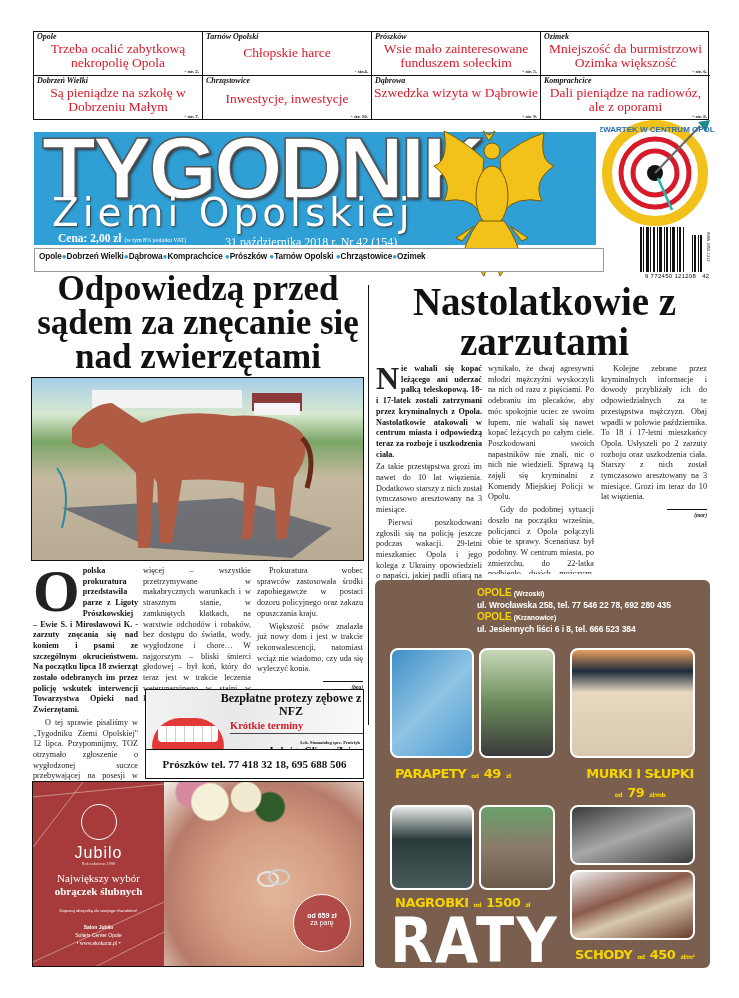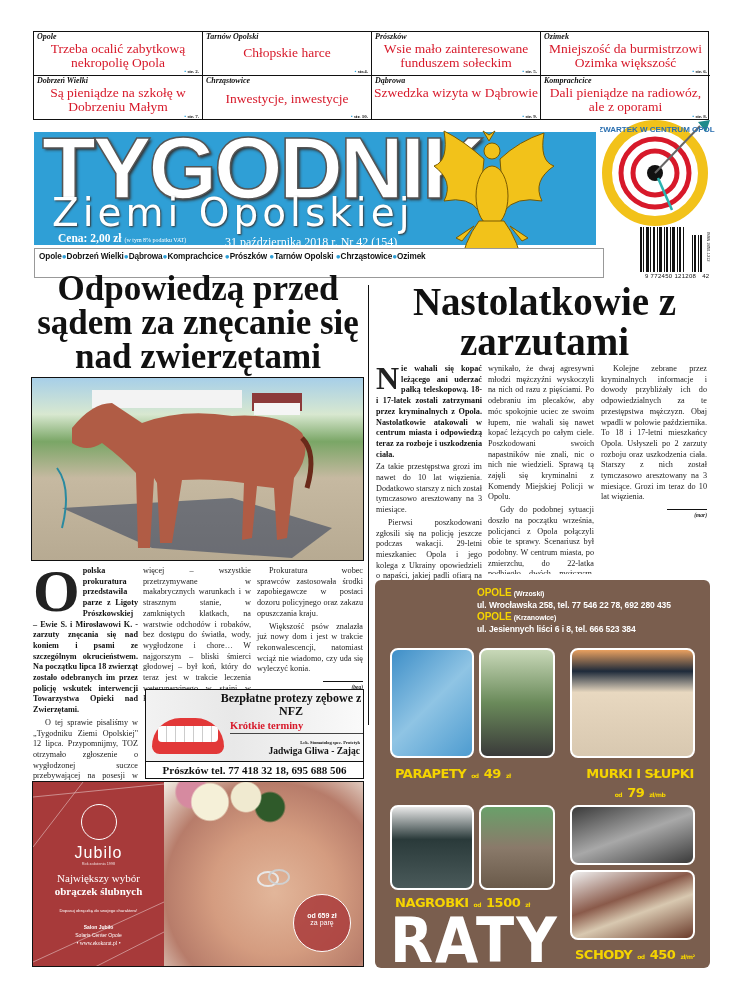--- a/index.html
+++ b/index.html
@@ -16,21 +16,21 @@
   .t-page { position: absolute; right: 3px; bottom: 1px; font-size: 5px; font-weight: bold; }
   .t-page::before { content: "▪"; color: #2aa0d8; margin-right: 1px; }
 
   
   .mast { left: 34px; top: 132px; width: 562px; height: 113px; background: #2f9fd6; }
   .mast-title { left: 42px; top: 124px; font-family: "Liberation Sans", sans-serif; font-weight: bold; font-size: 88px; letter-spacing: -3px; color: #fff; line-height: 1; text-shadow: 2px 2px 3px #333; -webkit-text-stroke: 1.5px #555; }
   .mast-sub { left: 52px; top: 190px; font-family: "DejaVu Sans", sans-serif; font-size: 39px; letter-spacing: 4px; color: #fff; text-shadow: 1px 1px 2px #333; }
   .mast-price { left: 58px; top: 232px; color: #fff; font-weight: bold; font-size: 11.5px; }
   .mast-price small { font-weight: normal; font-size: 6px; }
   .mast-date { left: 225px; top: 235px; color: #fff; font-size: 12px; }
-  .towns { left: 34px; top: 248px; width: 570px; height: 30px; border: 1px solid #999; background: #fff; font-family: "Liberation Sans", sans-serif; font-weight: bold; font-size: 8.2px; padding: 3px 4px; white-space: nowrap; letter-spacing: -0.1px; }
+  .towns { left: 34px; top: 248px; width: 570px; height: 24px; border: 1px solid #999; background: #fff; font-family: "Liberation Sans", sans-serif; font-weight: bold; font-size: 8.2px; padding: 3px 4px; white-space: nowrap; letter-spacing: -0.1px; }
   .towns .dot { color: #2f9fd6; }
   .eagle { left: 404px; top: 121px; width: 170px; height: 160px; }
   .badge { left: 600px; top: 118px; width: 115px; height: 110px; }
   .barcode { left: 640px; top: 227px; width: 65px; height: 45px; }
   .bc-num { left: 645px; top: 273px; font-family: "Liberation Sans", sans-serif; font-size: 6px; letter-spacing: 0.3px; }
   .issn { left: 706px; top: 232px; font-size: 4px; writing-mode: vertical-rl; font-family: "Liberation Sans", sans-serif; }
 
   
   .h-left { left: 33px; top: 272px; width: 330px; text-align: center; font-weight: bold; font-size: 35px; line-height: 34px; }
   .vline { left: 368px; top: 285px; width: 1px; height: 440px; background: #111; }
@@ -55,21 +55,21 @@
   .sig { font-style: italic; font-weight: bold; font-size: 5.5px; text-align: right; border-top: 1px solid #111; width: 40px; margin-left: auto; margin-top: 6px; }
 
   
   .ad-dent { left: 145px; top: 689px; width: 219px; height: 90px; border: 1.5px solid #111; background: linear-gradient(90deg,#f2f2f2,#e8e8e8 40%,#fafafa); overflow: hidden; }
   .ad-dent .teeth { position: absolute; left: 6px; top: 28px; width: 72px; height: 36px; background: #e23838; border-radius: 30px 30px 8px 8px; }
   .ad-dent .teeth::after { content: ""; position: absolute; left: 6px; top: 8px; width: 60px; height: 16px; background: repeating-linear-gradient(90deg,#fff 0 8px,#ccc 8px 9px); border-radius: 4px; }
   .ad-dent .l1 { position: absolute; left: 72px; top: 2px; width: 146px; text-align: center; font-weight: bold; font-size: 12px; line-height: 13px; }
   .ad-dent .l2 { position: absolute; left: 84px; top: 30px; width: 134px; text-align: left; padding-right: 4px; color: #d7192a; font-weight: bold; font-size: 10.5px; border-bottom: 1px solid #444; padding-bottom: 2px; }
   .ad-dent .l3 { position: absolute; left: 80px; top: 50px; width: 138px; text-align: right; padding-right: 4px; font-size: 4.5px; font-weight: bold; }
   .ad-dent .l4 { position: absolute; left: 80px; top: 56px; width: 138px; text-align: right; padding-right: 4px; font-size: 9.5px; font-weight: bold; }
-  .ad-dent .l5 { position: absolute; left: 0; bottom: 0; width: 100%; text-align: center; font-weight: bold; font-size: 11px; border-top: 1.5px solid #111; background: #fff; padding: 2px 0; }
+  .ad-dent .l5 { position: absolute; left: 0; bottom: 0; width: 100%; text-align: center; font-weight: bold; font-size: 11px; border-top: 1.5px solid #111; background: #fff; padding: 8px 0; }
 
   
   .ad-jub { left: 32px; top: 781px; width: 332px; height: 186px; border: 1px solid #111; overflow: hidden; }
   .jub-left { position: absolute; left: 0; top: 0; width: 131px; height: 100%; background: #a73a3a; color: #fff; text-align: center; font-family: "Liberation Sans", sans-serif; }
   .jub-right { position: absolute; left: 131px; top: 0; width: 201px; height: 100%; background: radial-gradient(ellipse at 55% 60%, #e2b69a 0%, #d49c80 40%, #b77c6a 70%, #f2eee5 100%); }
   .jub-flowers { position: absolute; left: 10px; top: 0; width: 120px; height: 50px; background: radial-gradient(circle at 30% 40%, #f5f0d8 0 20%, transparent 22%), radial-gradient(circle at 60% 30%, #f0ead0 0 18%, transparent 20%), radial-gradient(circle at 80% 50%, #2f5a2a 0 14%, transparent 16%), radial-gradient(circle at 15% 20%, #d68aa0 0 14%, transparent 16%); }
   .jub-logo { position: absolute; left: 48px; top: 22px; width: 36px; height: 36px; border: 1px solid #fff; border-radius: 50%; }
   .jub-name { position: absolute; left: 0; top: 62px; width: 100%; font-size: 16px; font-weight: normal; letter-spacing: 1px; }
   .jub-year { position: absolute; left: 0; top: 80px; width: 100%; font-size: 3.8px; opacity: 0.8; }
   .jub-h { position: absolute; left: 0; top: 90px; width: 100%; font-family: "Liberation Serif", serif; font-size: 11px; line-height: 13px; }

